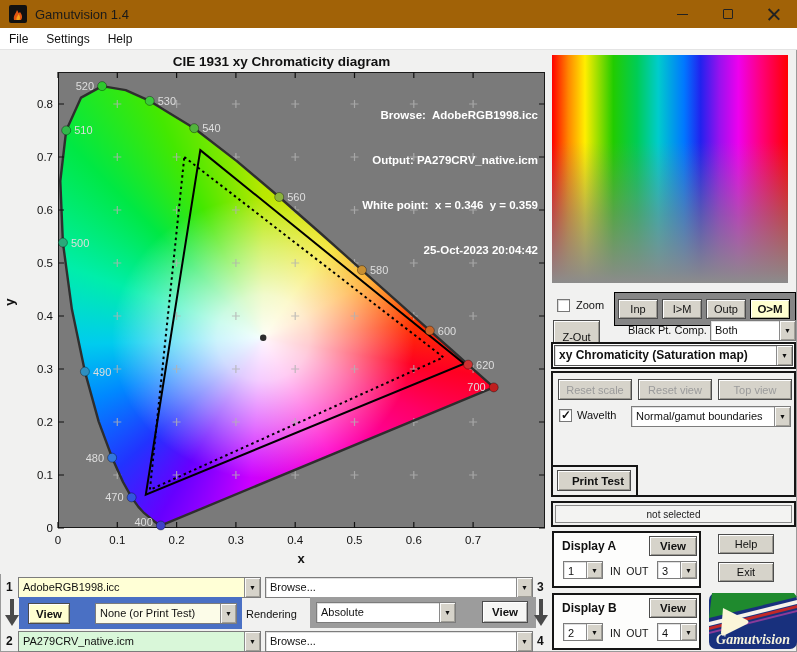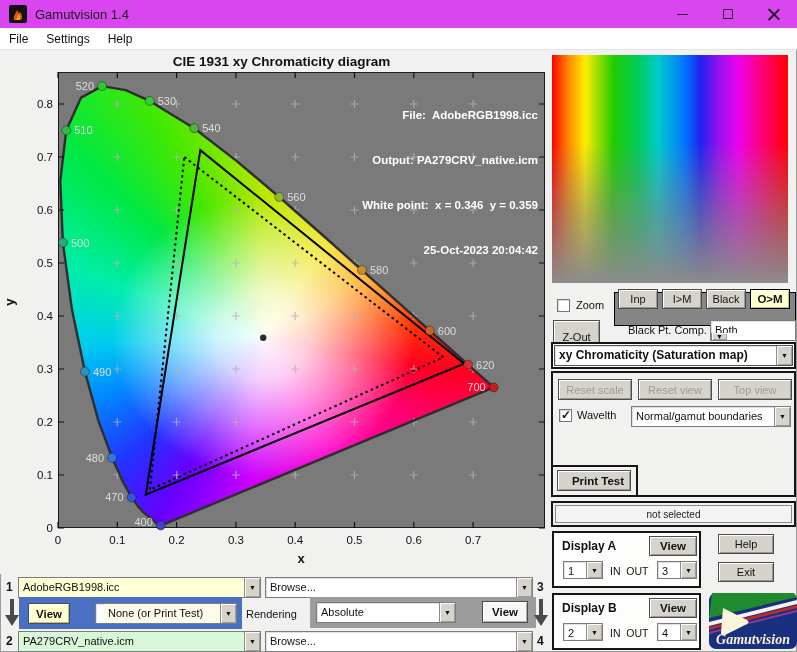--- a/index.html
+++ b/index.html
@@ -6,21 +6,21 @@
     --plot_background:#7a7a7a; --button_face:#d6d3ca; --highlight_yellow:#ffffd0;
     --panel_blue:#4a70c4; --panel_gray:#9c9c9c; --profile1_field:#ffffd6;
     --profile2_field:#d9f7d9; --operation_field:#fcfce8; --client_background:#f1f1f0;
     --logo_blue:#18307d;
   }
   *{box-sizing:border-box; margin:0; padding:0;}
   body{font-family:"Liberation Sans",sans-serif; background:#888;}
   #window{position:relative; width:797px; height:652px; background:var(--client_background);
     overflow:hidden; box-shadow:inset 0 0 0 1px #9a9a9a;}
   
-  #titlebar{position:absolute; left:0; top:0; width:797px; height:28px; background:#d946ef;
+  #titlebar{position:absolute; left:0; top:0; width:797px; height:28px; background:#a16207;
     display:flex; align-items:center;}
   #app-icon{width:18px; height:18px; margin-left:9px; border-radius:2px; position:relative;}
   #title-text{margin-left:8px; font-size:13px; color:#1a1a1a;}
   #caption-buttons{margin-left:auto; display:flex; height:100%;}
   .cap-btn{width:46px; height:100%; display:flex; align-items:center; justify-content:center;}
   .glyph-min{width:11px; height:0; border-top:1.4px solid #222;}
   .glyph-max{width:10px; height:10px; border:1.4px solid #222; border-radius:1px;}
   .glyph-close{position:relative; width:12px; height:12px;}
   .glyph-close::before,.glyph-close::after{content:""; position:absolute; left:5px; top:-1px;
     width:1.5px; height:15px; background:#222;}
@@ -72,21 +72,21 @@
   .down-arrow{position:absolute; width:14px; height:28px;}
   .down-arrow::before{content:""; position:absolute; left:5px; top:0; width:4px; height:17px; background:#4a4a4a;}
   .down-arrow::after{content:""; position:absolute; left:0; top:16px; border-left:7px solid transparent;
     border-right:7px solid transparent; border-top:11px solid #4a4a4a;}
   
   #gradient-image{position:absolute; left:552px; top:55px; width:236px; height:228px;
     background:
       linear-gradient(to bottom, rgba(128,128,128,0) 38%, rgba(132,132,132,.55) 70%, rgba(138,138,138,.92) 95%, #8c8c8c 100%),
       linear-gradient(to right, #ff0000 0%, #ff8800 7%, #ffee00 14%, #22cc00 26%, #00cc55 36%, #00cccc 45%, #0077ff 56%, #2222ee 63%, #9911ee 71%, #ee00ee 79%, #ff0077 89%, #ff0000 100%);}
   #btn-group{position:absolute; left:614px; top:292px; width:182px; height:27px; background:#868686;
-    border:1px solid #000; display:flex; align-items:flex-end; gap:4px; padding:16px 3px;}
+    border:1px solid #000; display:flex; align-items:center; gap:4px; padding:16px 3px;}
   #btn-group .gbtn{position:static; width:40px; height:20px;}
   #logo{position:absolute; left:709px; top:593px; width:88px; height:56px;}
   
   #blue-panel{position:absolute; left:19px; top:597px; width:223px; height:32px; background:var(--panel_blue);}
   #gray-panel{position:absolute; left:310px; top:597px; width:226px; height:31px; background:var(--panel_gray);}
 </style>
 </head>
 <body>
 
 <div id="window">
@@ -243,42 +243,42 @@
         <path d="M58 160.0H64M545 160.0H539" stroke="#111" stroke-width="1.2"></path>
         <text x="53" y="164.0" text-anchor="end" fill="#111" font-size="11.5">0.6</text>
         <path d="M58 107.0H64M545 107.0H539" stroke="#111" stroke-width="1.2"></path>
         <text x="53" y="111.0" text-anchor="end" fill="#111" font-size="11.5">0.7</text>
         <path d="M58 54.0H64M545 54.0H539" stroke="#111" stroke-width="1.2"></path>
         <text x="53" y="58.0" text-anchor="end" fill="#111" font-size="11.5">0.8</text>
         <text x="301" y="513" text-anchor="middle" font-weight="bold" font-size="13" fill="#111">x</text>
         <text x="14" y="252" text-anchor="middle" font-weight="bold" font-size="13" fill="#111" transform="rotate(-90 14 252)">y</text>
       </svg>
     <div id="chart-annotation">
-      <div>File:  AdobeRGB1998.icc</div>
+      <div>Browse:  AdobeRGB1998.icc</div>
       <div>Output: PA279CRV_native.icm</div>
       <div>White point:  x = 0.346  y = 0.359</div>
       <div>25-Oct-2023 20:04:42</div>
     </div>
   </div>
 
   <div id="gradient-image"></div>
 
   <div class="checkbox" style="left:557px; top:299px; position:absolute;"></div>
   <span class="label" style="left:576px; top:299px;">Zoom</span>
 
   <div id="btn-group">
       <div class="btn gbtn">Inp</div>
       <div class="btn gbtn">I&gt;M</div>
-      <div class="btn gbtn">Black</div>
+      <div class="btn gbtn">Outp</div>
       <div class="btn gbtn yellow bold" style="border: 1px solid rgb(0, 0, 0);">O&gt;M</div>
     </div>
 
   <div class="btn" style="left:553px; top:320px; width:47px; height:34px;">Z-Out</div>
   <span class="label" style="left:628px; top:324px;">Black Pt. Comp.</span>
-  <div class="combo" style="left:710px; top:320px; width:86px; height:21px;flex-direction:column;">
+  <div class="combo" style="left:710px; top:320px; width:86px; height:21px;">
     <span class="combo-field">Both</span>
     <span class="combo-arrow"></span>
   </div>
 
   <div class="frame" style="left:551px; top:342px; width:245px; height:27px; background:#fff;">
     <div class="combo" style="left:1px; top:1px; width:239px; height:21px; border-color:#555;">
       <span class="combo-field bold">xy Chromaticity (Saturation map)</span>
       <span class="combo-arrow"></span>
     </div>
   </div>
@@ -354,21 +354,21 @@
   </div>
   <div class="combo" style="left:265px; top:577px; width:268px; height:21px;">
     <span class="combo-field">Browse...</span>
     <span class="combo-arrow"></span>
   </div>
   <span class="num-label" style="left:537px; top:580px;">3</span>
 
   <div class="down-arrow" style="left:5px; top:599px;"></div>
   <div id="blue-panel"></div>
   <div class="btn bold yellow" style="left:28px; top:603px; width:42px; height:21px;">View</div>
-  <div class="combo" style="left:95px; top:603px; width:142px; height:21px;padding-left:8px;">
+  <div class="combo" style="left:95px; top:603px; width:142px; height:21px;">
     <span class="combo-field" style="background:var(--operation_field);">None (or Print Test)</span>
     <span class="combo-arrow"></span>
   </div>
   <span class="label" style="left:246px; top:608px;">Rendering</span>
   <div id="gray-panel"></div>
   <div class="combo" style="left:316px; top:602px; width:140px; height:21px;">
     <span class="combo-field">Absolute</span>
     <span class="combo-arrow"></span>
   </div>
   <div class="btn bold white" style="left:482px; top:601px; width:46px; height:22px;">View</div>

